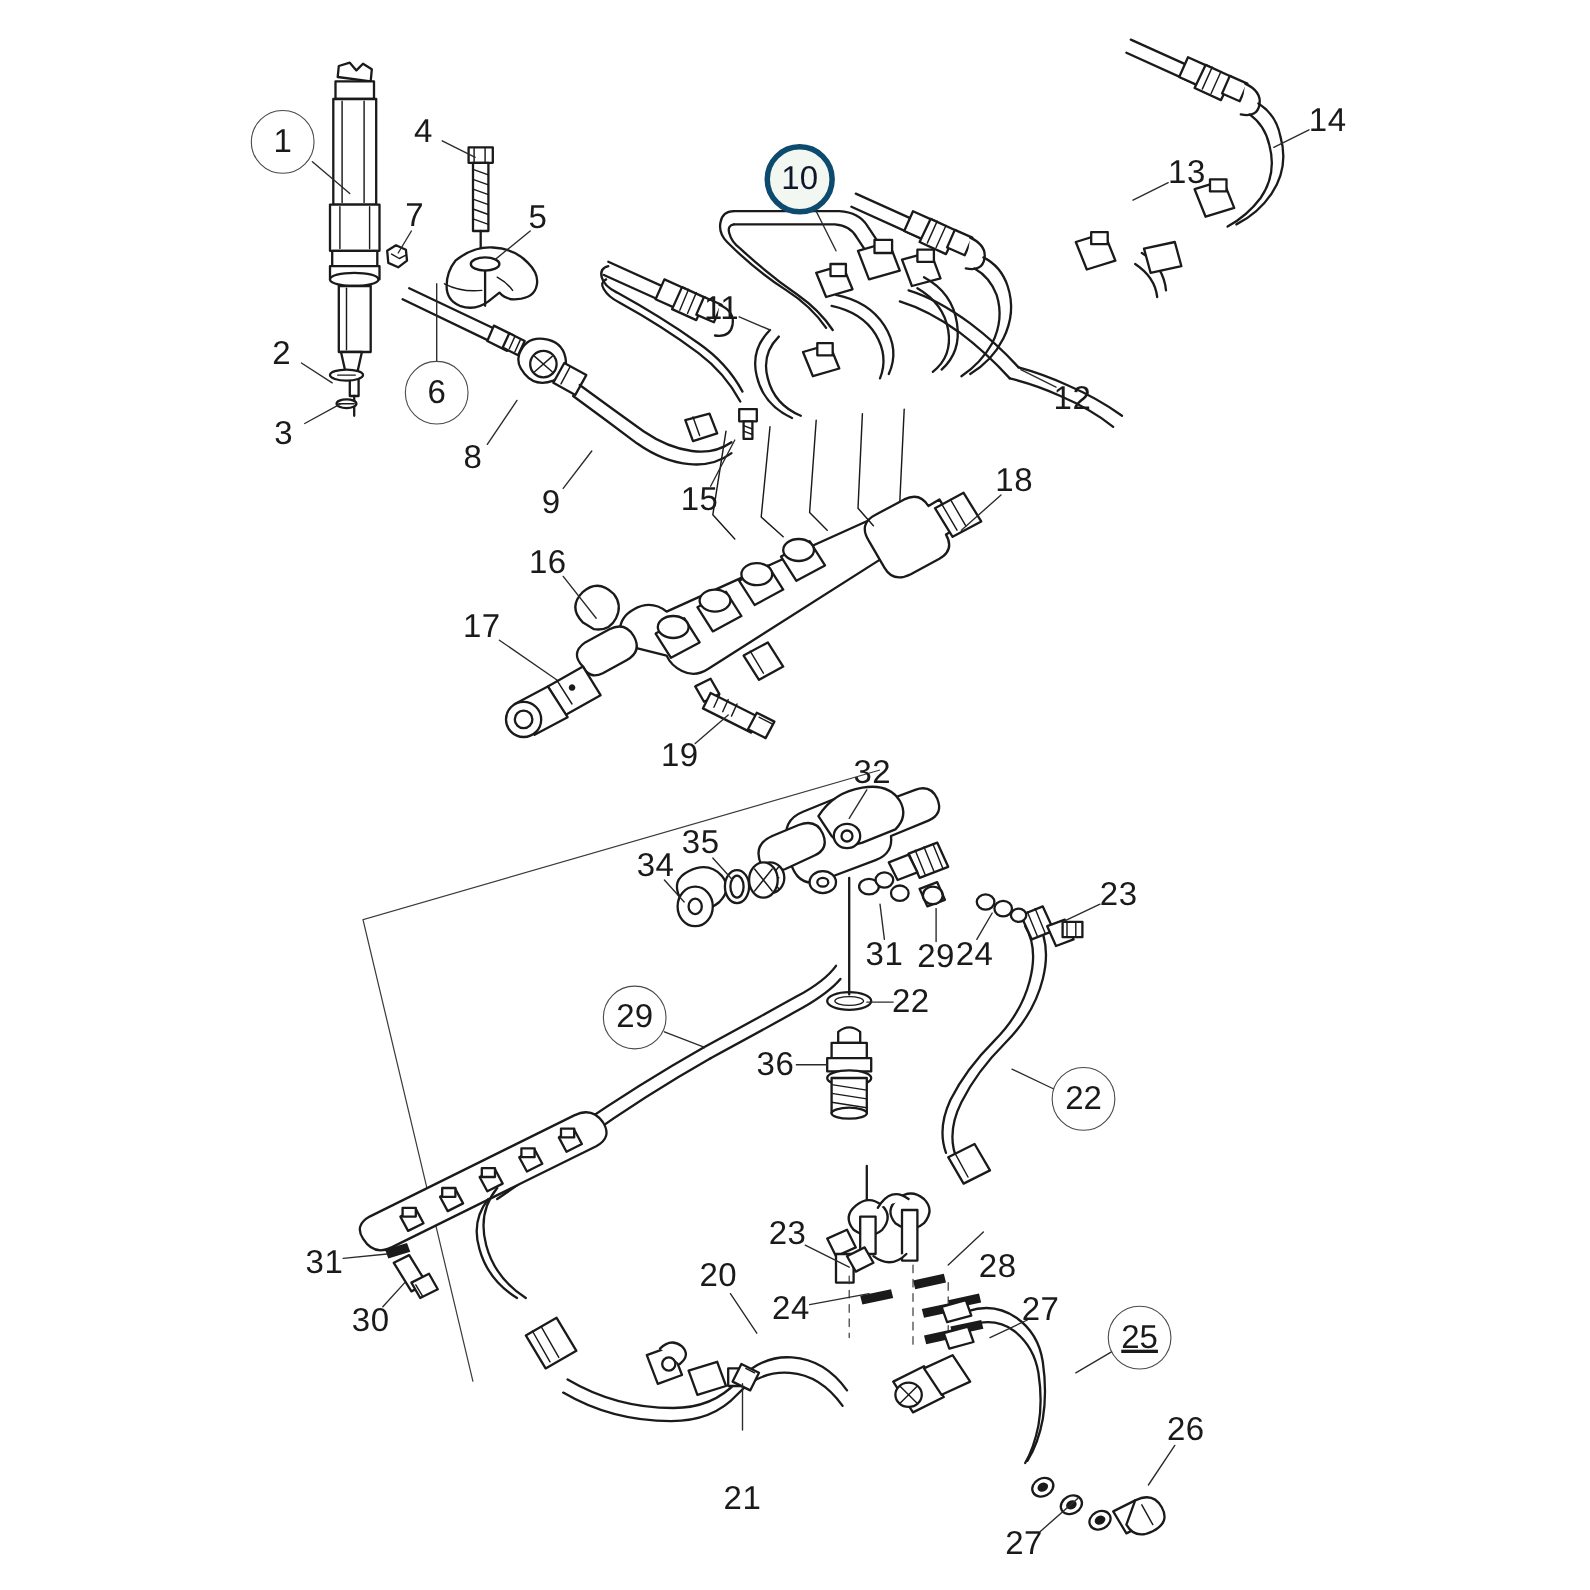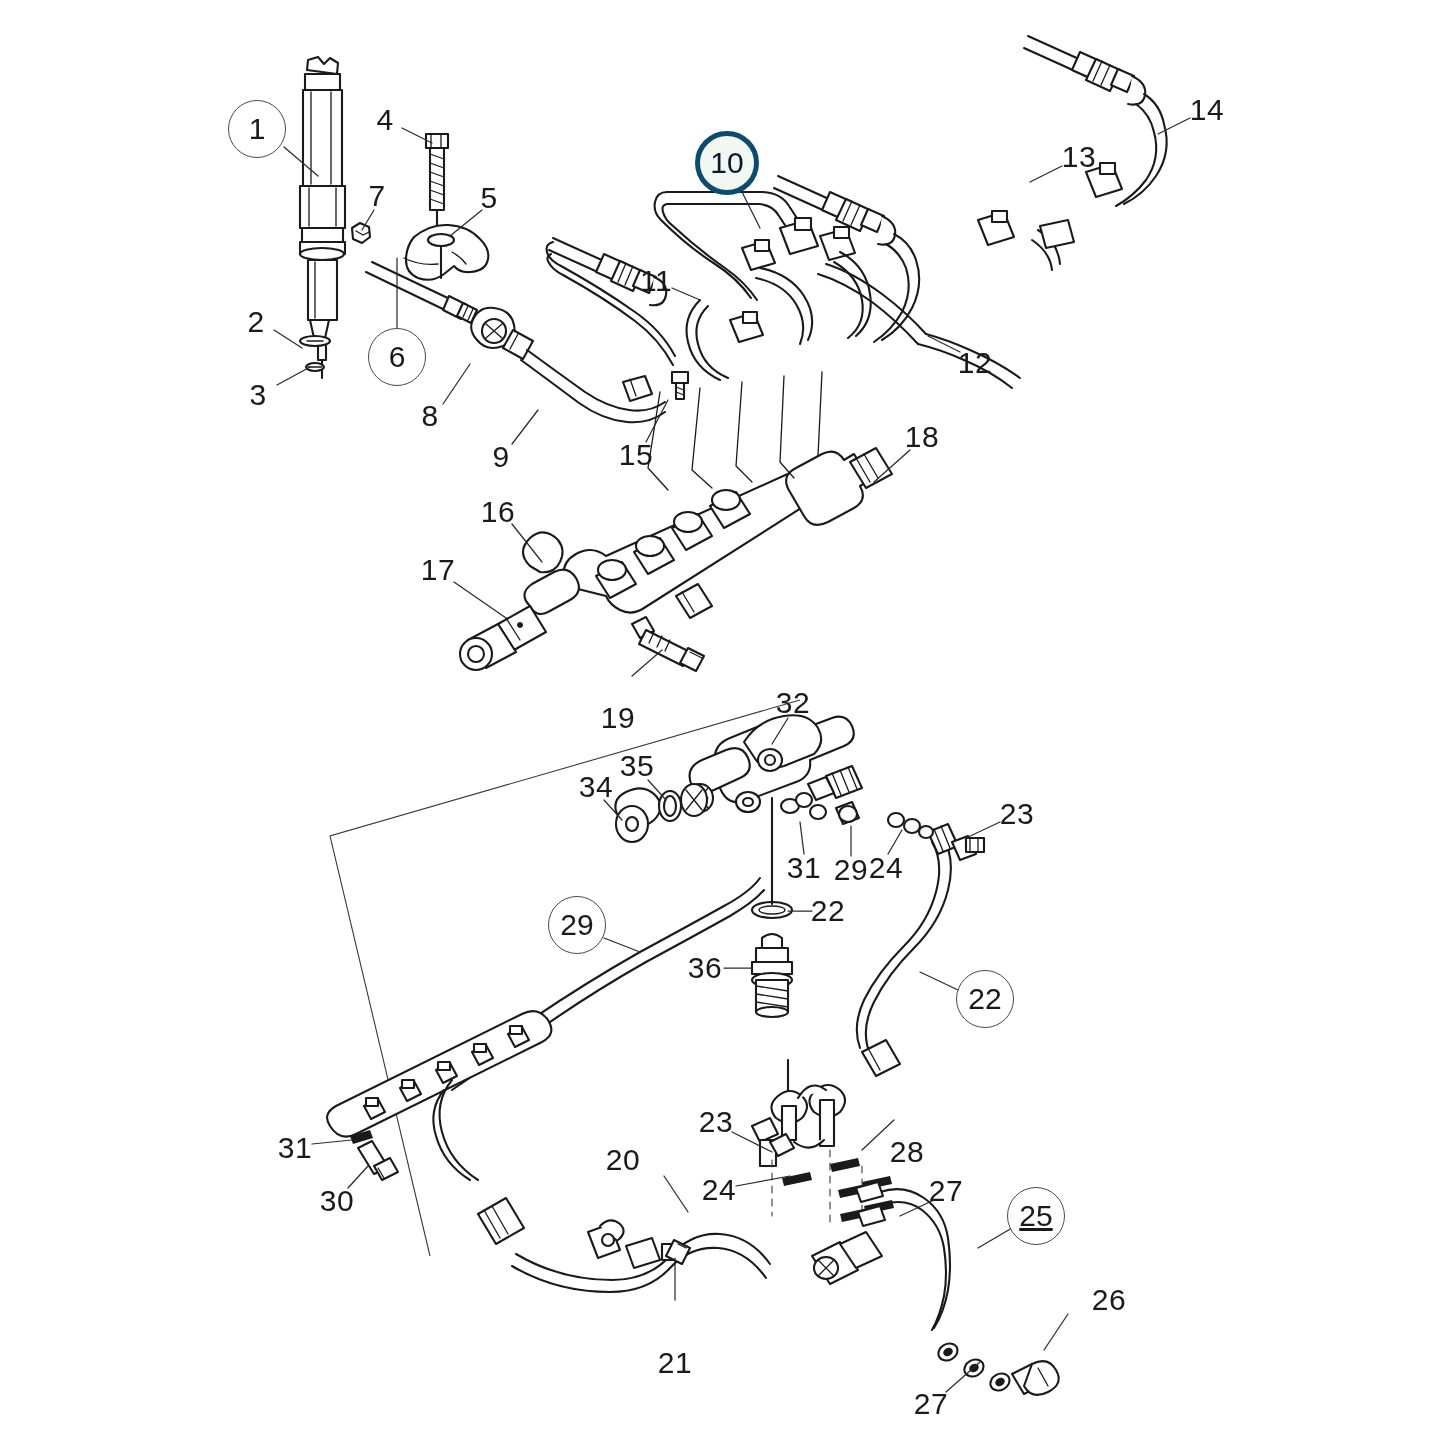--- a/index.html
+++ b/index.html
@@ -470,30 +470,30 @@
       <div class="lbl" title="High-pressure line" style="left: 501px; top: 457px;">9</div>
       <div class="clbl hl" title="High-pressure fuel line" style="left: 727px; top: 163px;">10</div>
       <div class="lbl" title="High-pressure fuel line" style="left: 656px; top: 281px;">11</div>
       <div class="lbl" title="High-pressure fuel line" style="left: 975px; top: 363px;">12</div>
       <div class="lbl" title="High-pressure fuel line" style="left: 1079px; top: 157px;">13</div>
       <div class="lbl" title="High-pressure fuel line" style="left: 1207px; top: 110px;">14</div>
       <div class="lbl" title="Line clamp bolt" style="left: 636px; top: 455px;">15</div>
       <div class="lbl" title="Common rail" style="left: 498px; top: 512px;">16</div>
       <div class="lbl" title="Rail pressure sensor" style="left: 438px; top: 570px;">17</div>
       <div class="lbl" title="Pressure limiting valve" style="left: 922px; top: 437px;">18</div>
-      <div class="lbl" title="Rail mounting bolt" style="left: 618px; top: 687px; margin-top: 31px;">19</div>
-      <div class="lbl" title="Fuel supply pipe" style="left: 623px; top: 1160px;">20</div>
+      <div class="lbl" title="Rail mounting bolt" style="left: 618px; top: 687px;">19</div>
+      <div class="lbl" title="Fuel supply pipe" style="left: 653px; top: 1160px;">20</div>
       <div class="lbl" title="Pipe bracket bolt" style="left: 675px; top: 1316px; margin-top: 47px;">21</div>
       <div class="clbl" title="Fuel pipe" style="left: 985px; top: 999px;">22</div>
       <div class="lbl" title="Hollow / banjo bolt" style="left: 1017px; top: 814px;">23</div>
       <div class="lbl" title="Hollow / banjo bolt" style="left: 716px; top: 1122px;">23</div>
       <div class="lbl" title="Sealing washer" style="left: 886px; top: 868px;">24</div>
       <div class="lbl" title="Sealing washer" style="left: 719px; top: 1190px;">24</div>
       <div class="clbl" title="Fuel pipe" style="left: 1036px; top: 1216px; text-decoration: underline;">25</div>
-      <div class="lbl" title="Hollow / banjo bolt" style="left: 1078px; top: 1300px; margin-left: 31px;">26</div>
+      <div class="lbl" title="Hollow / banjo bolt" style="left: 1078px; top: 1300px;">26</div>
       <div class="lbl" title="Sealing washer" style="left: 946px; top: 1191px;">27</div>
       <div class="lbl" title="Sealing washer" style="left: 931px; top: 1404px;">27</div>
       <div class="lbl" title="Banjo connector" style="left: 907px; top: 1108px; margin-top: 44px;">28</div>
       <div class="clbl" title="Leak-off return pipe" style="left: 577px; top: 925px;">29</div>
       <div class="lbl" title="Leak-off return pipe" style="left: 851px; top: 870px;">29</div>
       <div class="lbl" title="Banjo bolt" style="left: 337px; top: 1201px;">30</div>
       <div class="lbl" title="Sealing washer" style="left: 295px; top: 1148px;">31</div>
       <div class="lbl" title="Sealing washer" style="left: 804px; top: 868px;">31</div>
       <div class="lbl" title="High-pressure pump" style="left: 793px; top: 703px;">32</div>
       <div class="lbl" title="O-ring" style="left: 828px; top: 911px;">22</div>

